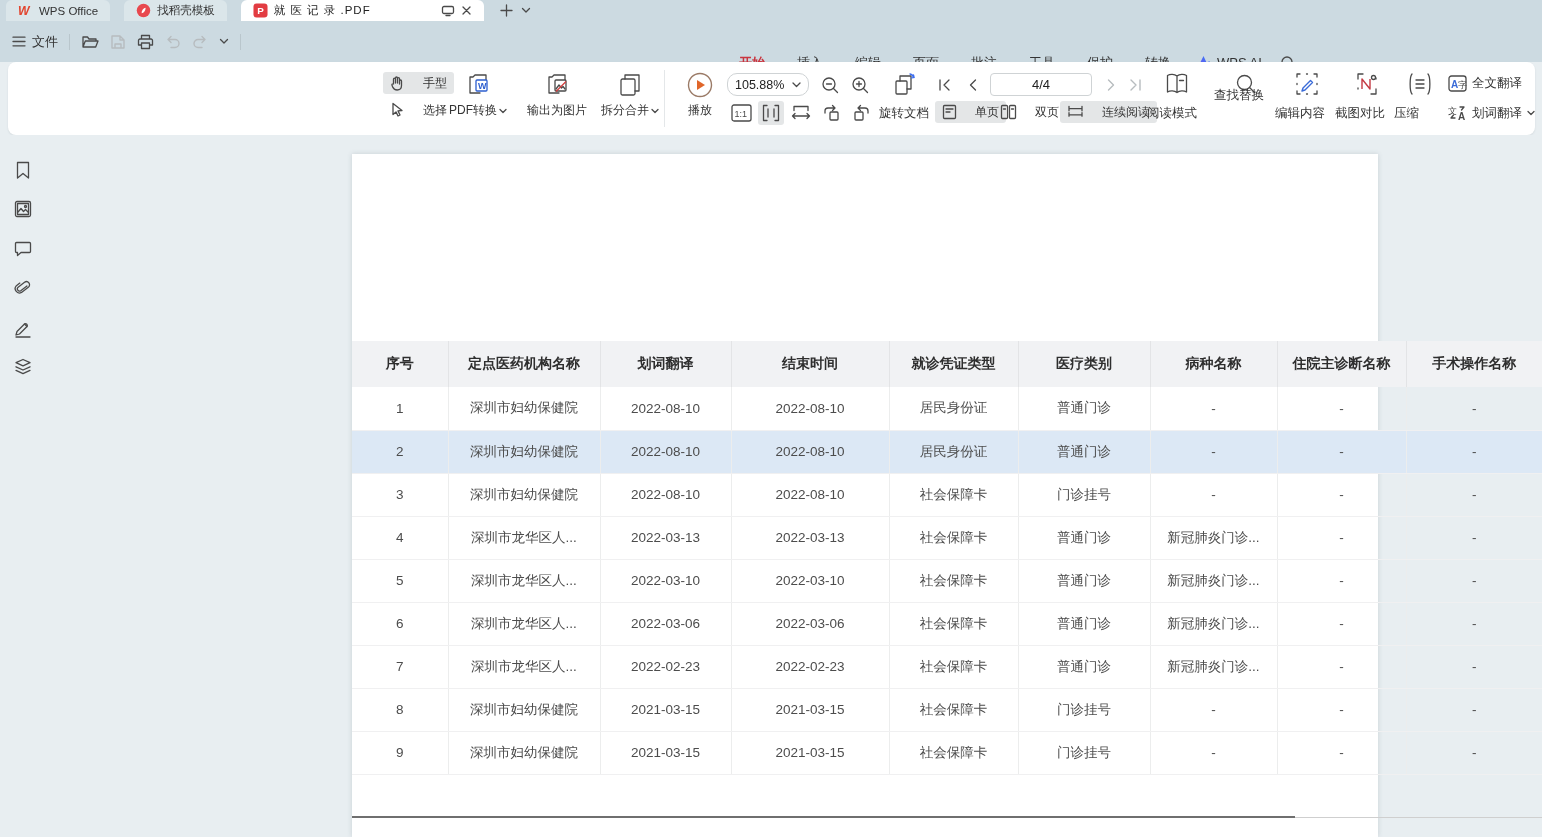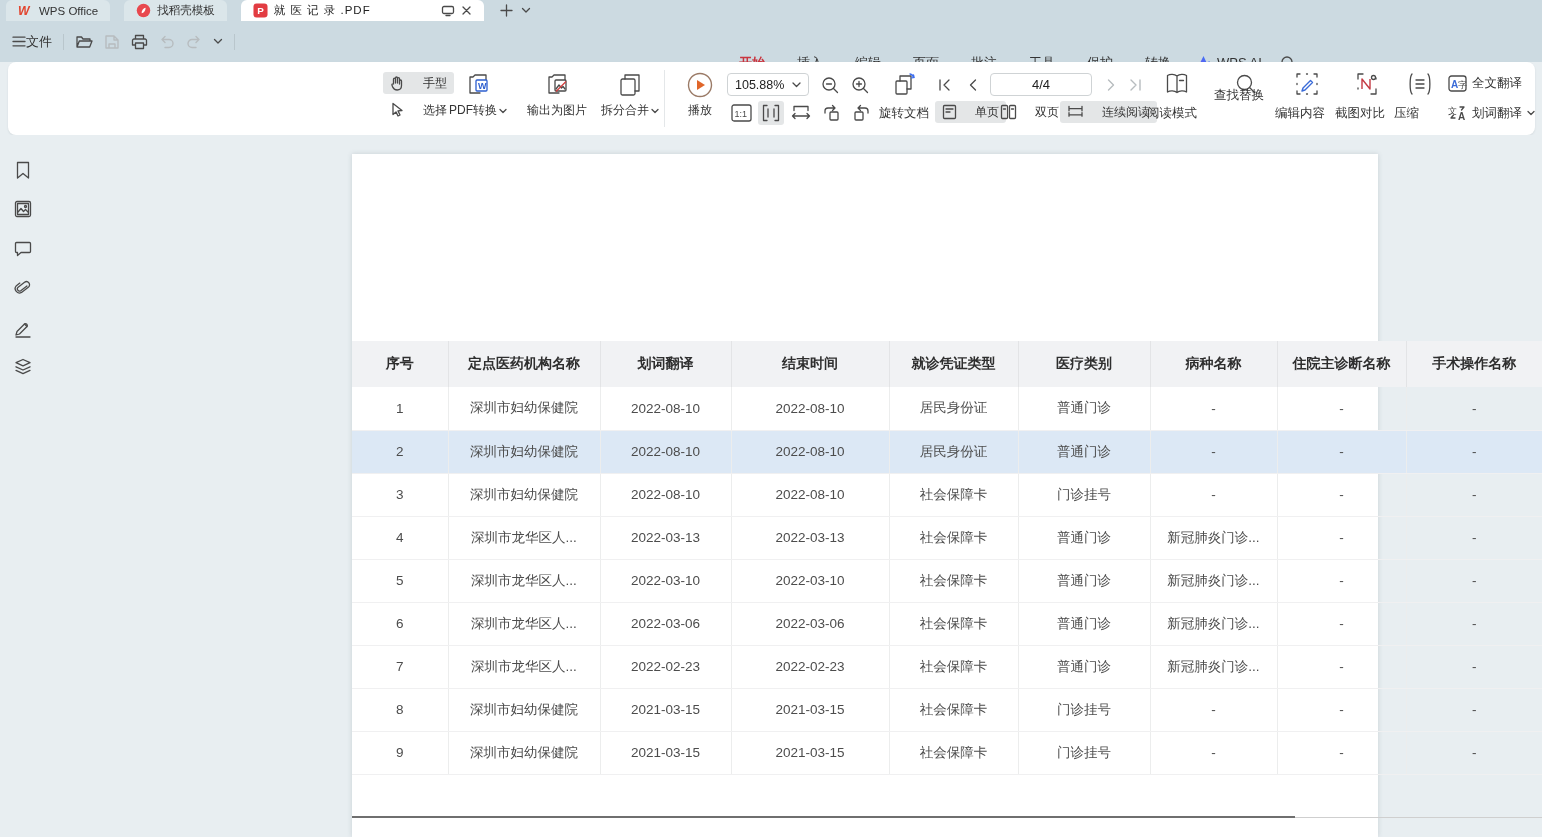--- a/index.html
+++ b/index.html
@@ -26,21 +26,21 @@
 
   
   .panel{position:absolute;left:8px;top:62px;width:1527px;height:73px;background:#fff;border-radius:8px;box-shadow:0 1px 2px rgba(70,90,100,.12)}
   .abs{position:absolute}
   .tool-toggle{display:flex;align-items:center;gap:18px;font-size:12px;color:#333;padding:2px 7px;border-radius:3px;height:22px;white-space:nowrap}
   .tool-toggle.on{background:#e4e6e7}
   .bigbtn{position:absolute;text-align:center}
   .bigbtn .bicon{display:flex;justify-content:center;align-items:center;height:30px}
   .bigbtn .blabel{font-size:12px;color:#333;margin-top:2px;display:flex;align-items:center;justify-content:center;gap:2px;white-space:nowrap}
   .pdiv{position:absolute;width:1px;background:#e4e7e9;top:8px;height:57px}
-  .zoombox{position:absolute;width:82px;height:23px;border:1px solid #cfd3d5;border-radius:4px;display:flex;align-items:center;justify-content:space-between;padding:1px 7px;font-size:12.5px;color:#222;background:#fff}
+  .zoombox{position:absolute;width:82px;height:23px;border:1px solid #cfd3d5;border-radius:10px;display:flex;align-items:center;justify-content:space-between;padding:1px 7px;font-size:12.5px;color:#222;background:#fff}
   .pagebox{position:absolute;width:102px;height:23px;border:1px solid #cfd3d5;border-radius:4px;display:flex;align-items:center;justify-content:center;font-size:13px;color:#222;background:#fff}
   .iconbtn{position:absolute;display:flex;align-items:center;justify-content:center;border-radius:3px}
   .iconbtn.on{background:#e4e6e7}
   .hlabel{position:absolute;font-size:12.5px;color:#333;white-space:nowrap}
   .hitem{position:absolute;display:flex;align-items:center;gap:5px;font-size:12.5px;color:#333;white-space:nowrap}
 
   
   .docarea{position:absolute;top:135px;left:0;width:1542px;height:702px;background:#e8eef1}
   .rail-ic{position:absolute;left:13px;width:20px;height:20px;display:flex;align-items:center;justify-content:center}
   .page{position:absolute;left:352px;top:19px;width:1026px;height:683px;background:#fff;box-shadow:0 0 5px rgba(60,80,90,.18)}
@@ -96,21 +96,21 @@
             <path d="M6.5 1v11M1 6.5h11"></path>
           </svg>
         <svg width="10" height="7" viewBox="0 0 10 7" class="st">
             <path d="M1.5 1.5l3.5 3.5 3.5-3.5"></path>
           </svg>
       </div>
     </div>
 
     <div class="menurow">
       <div class="filegrp">
-        <span style="display:flex;align-items:center;">
+        <span style="display:flex;align-items:center;gap:6px">
           <svg width="14" height="11" viewBox="0 0 14 11" class="st">
               <path d="M1 1.2h12M1 5.5h12M1 9.8h12"></path>
             </svg>
           <span class="label-sm">文件</span>
         </span>
         <span class="vdiv"></span>
         <svg width="18" height="16" viewBox="0 0 18 16" class="st">
             <path d="M2 13V3h4.5l1.5 2H15v2M2 13l2.3-6H17l-2.3 6z"></path>
           </svg>
         <svg width="16" height="16" viewBox="0 0 16 16" class="stg">

